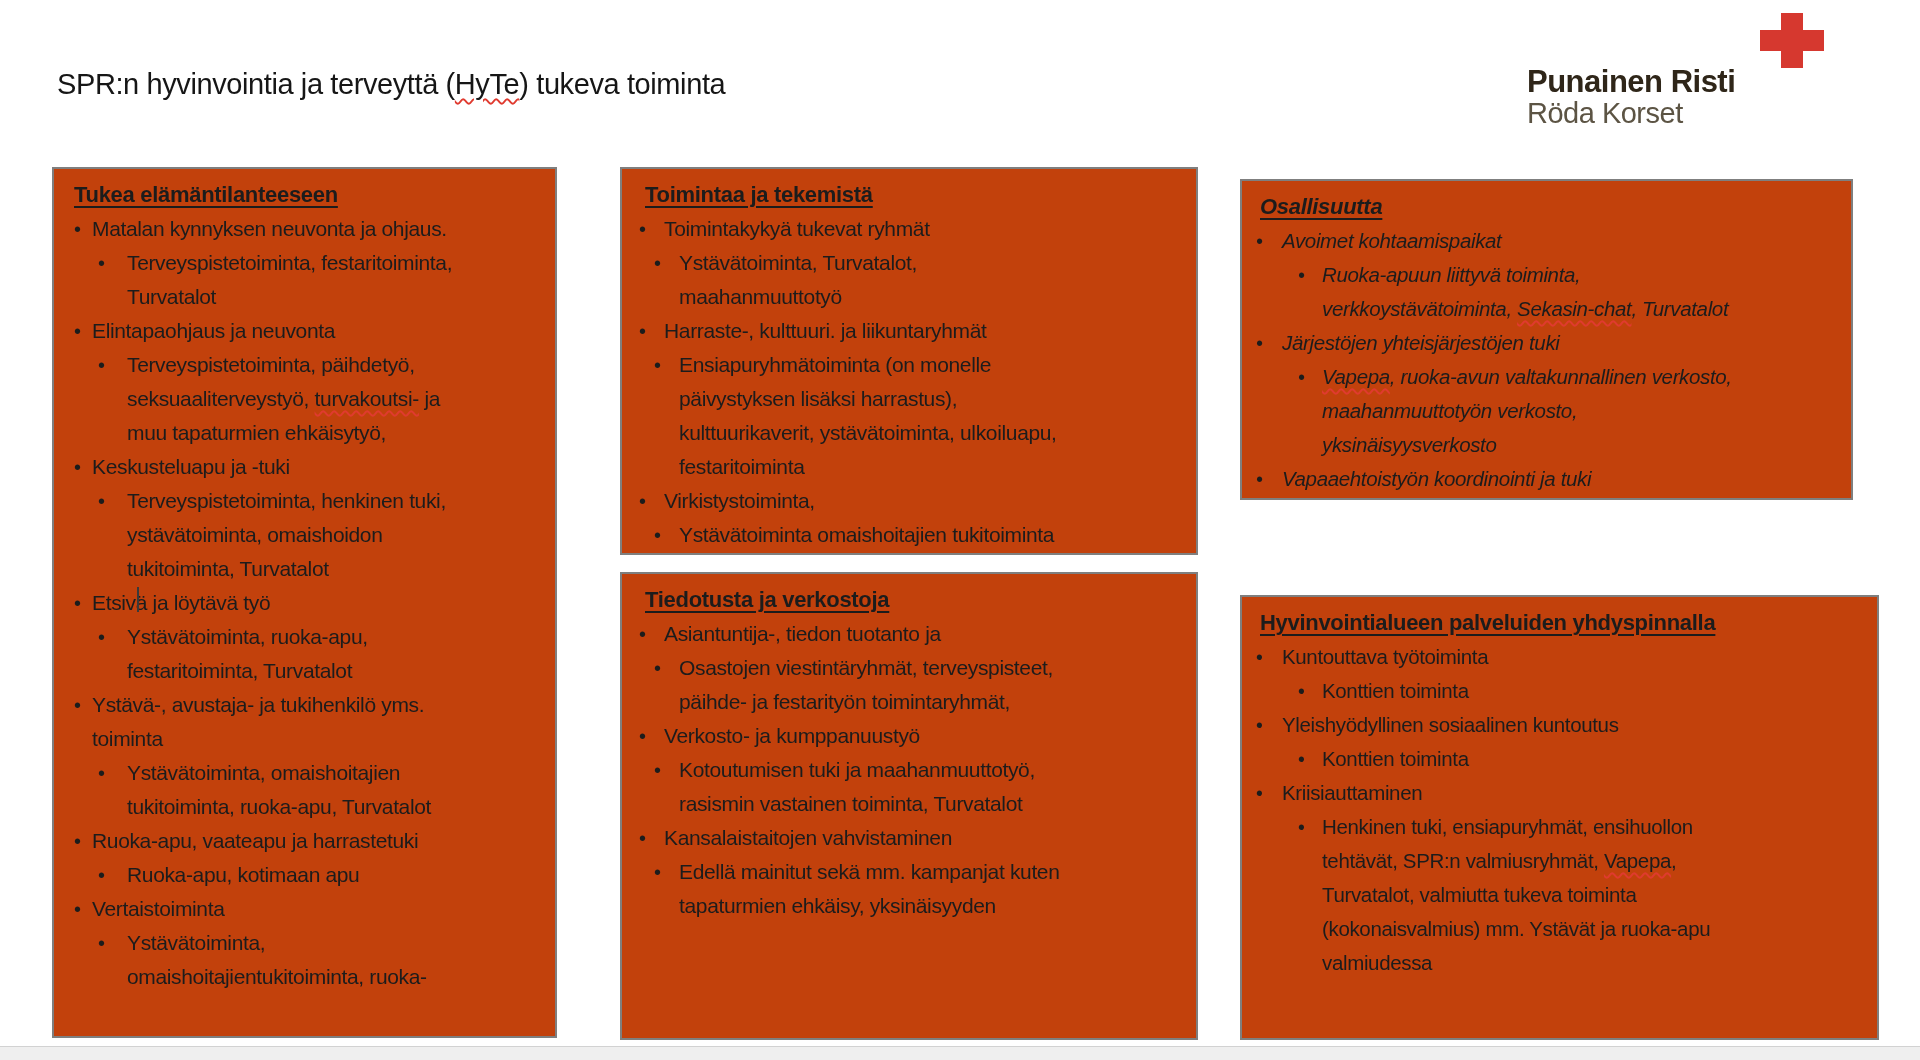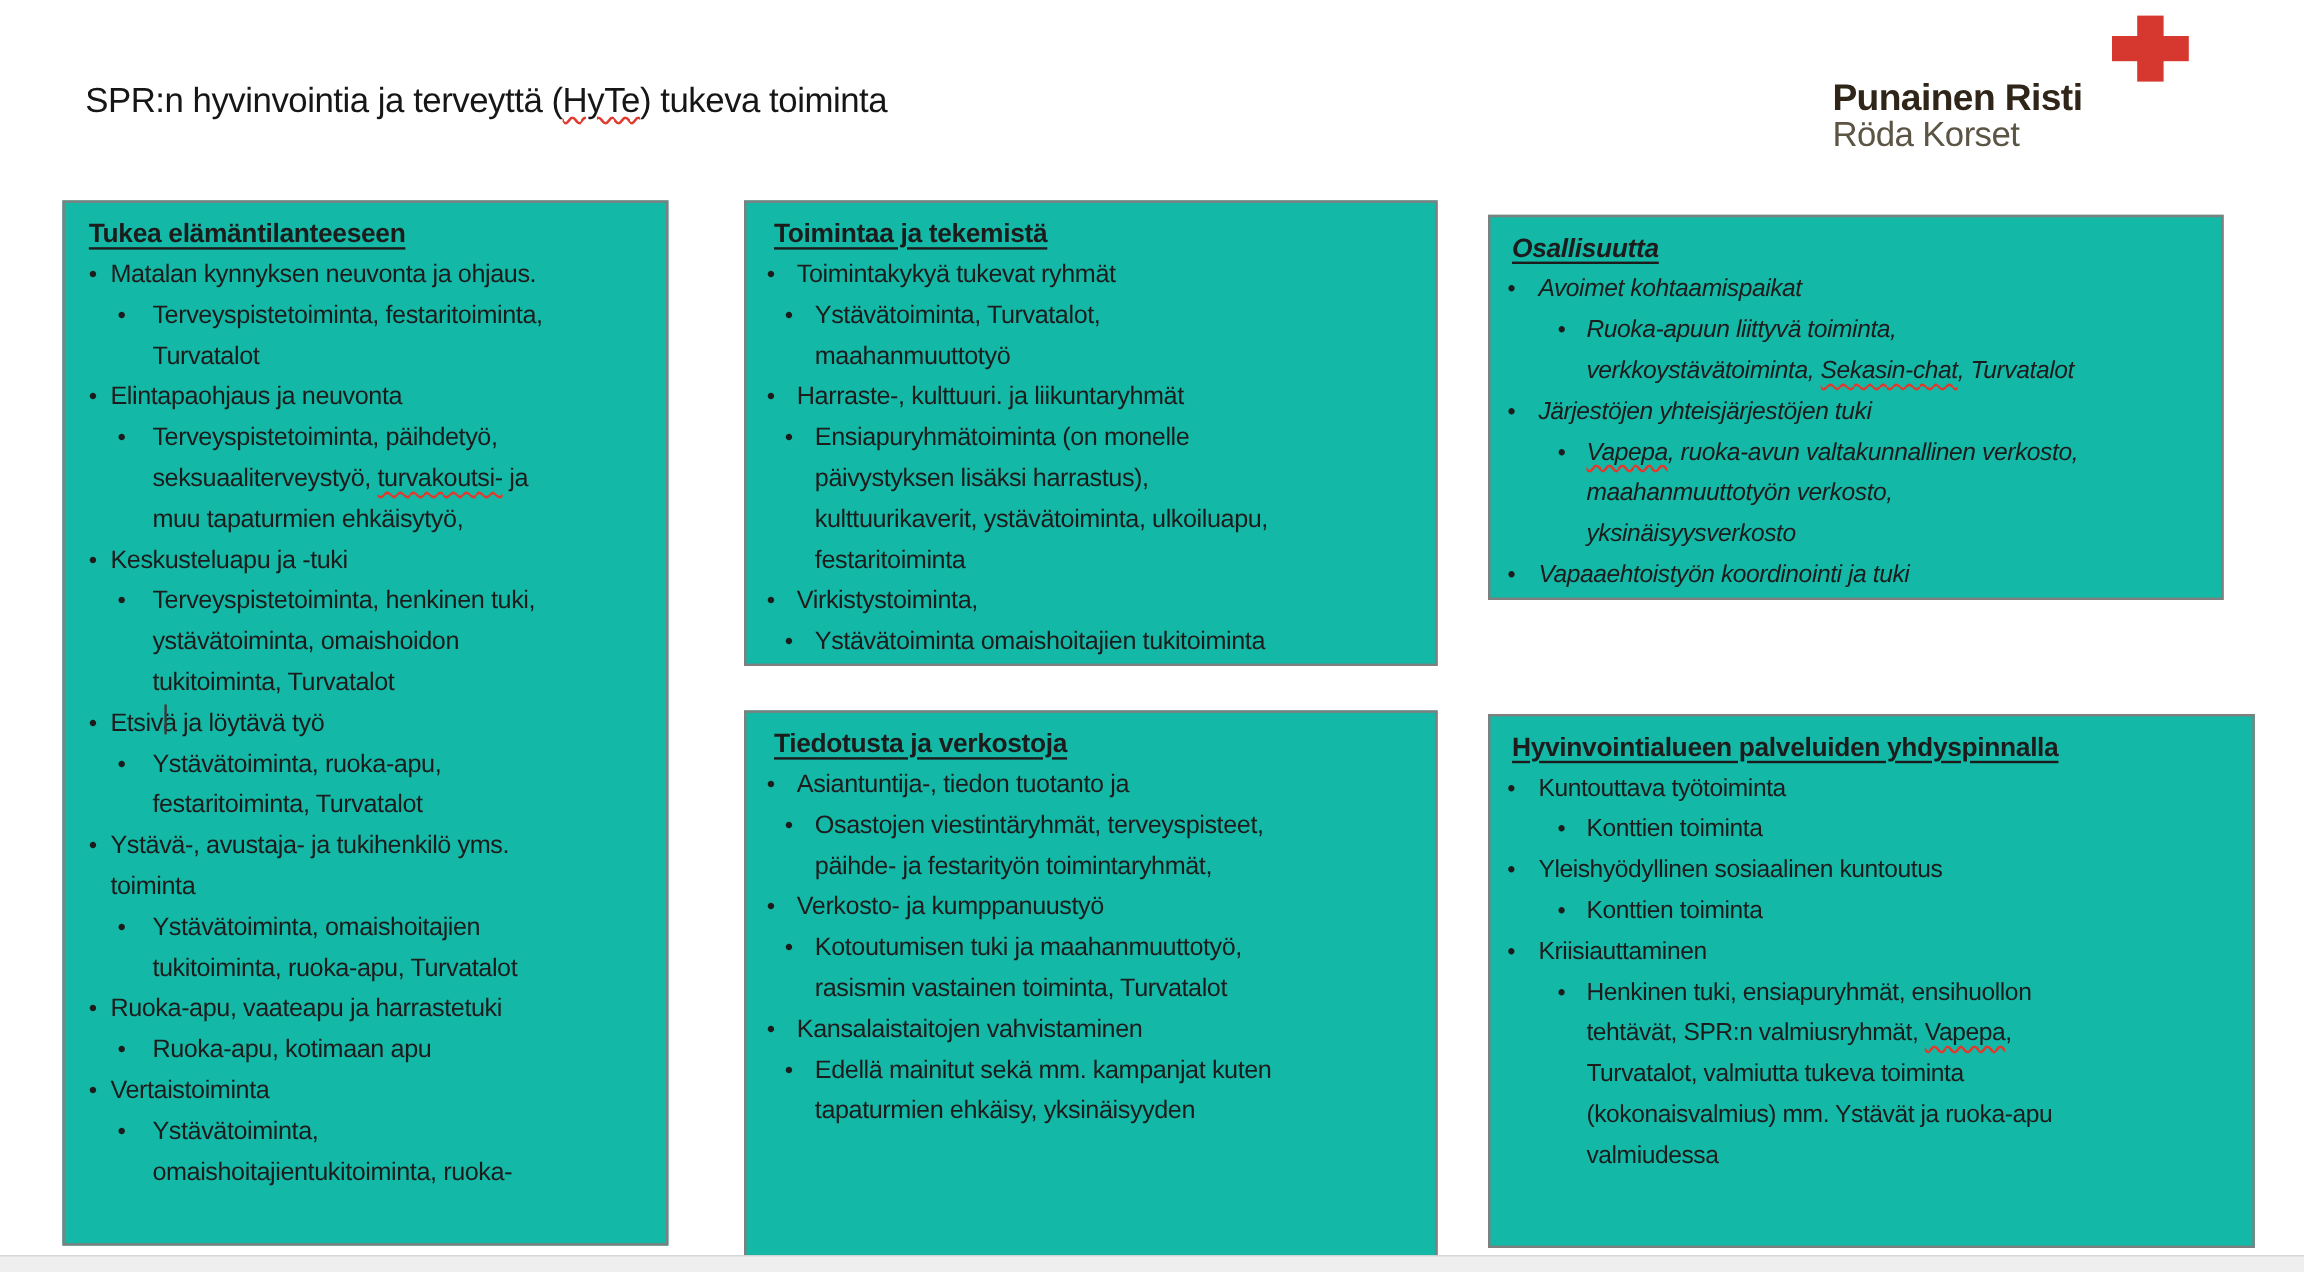--- a/index.html
+++ b/index.html
@@ -5,21 +5,21 @@
   html,body{margin:0;padding:0;background:#ffffff;}
   body{
     width:1920px;height:1060px;position:relative;overflow:hidden;
     font-family:"Liberation Sans", sans-serif;color:#1c1c1c;
   }
   .slide{position:absolute;inset:0;background:#ffffff;}
 
   
   .page-title{
     position:absolute;left:57px;top:68px;
-    font-size:29px;letter-spacing:-0.4px;color:#161616;white-space:nowrap;margin-left:14px;
+    font-size:29px;letter-spacing:-0.4px;color:#161616;white-space:nowrap;
   }
 
   
   .sq{
     text-decoration-line:underline;
     text-decoration-style:wavy;
     text-decoration-color:var(--squiggle,#e03a2f);
     text-decoration-thickness:1.5px;
     text-underline-offset:4px;
   }
@@ -32,26 +32,26 @@
     position:absolute;left:1527px;top:64px;font-size:31px;font-weight:bold;
     letter-spacing:-0.5px;color:var(--brand,#2f2619);white-space:nowrap;
   }
   .brand-sv{
     position:absolute;left:1527px;top:97px;font-size:29px;
     letter-spacing:-0.5px;color:var(--brandsub,#5c5444);white-space:nowrap;
   }
 
   
   .box{
-    position:absolute;background:#14b8a6;border:2px solid var(--border,#7f7f7f);
+    position:absolute;background:#c2410c;border:2px solid var(--border,#7f7f7f);
     box-sizing:border-box;overflow:hidden;
   }
   .b1{left:52px;top:167px;width:505px;height:871px;--tt:20px;--bl1:20px;--tl1:38px;--bl2:44px;--tl2:73px;font-size:21px;}
   .b2{left:620px;top:167px;width:578px;height:388px;--tt:23px;--bl1:17px;--tl1:42px;--bl2:32px;--tl2:57px;font-size:21px;}
-  .b3{left:620px;top:572px;width:578px;height:468px;--tt:23px;--bl1:17px;--tl1:42px;--bl2:32px;--tl2:57px;font-size:21px;margin-top:20px;}
+  .b3{left:620px;top:572px;width:578px;height:468px;--tt:23px;--bl1:17px;--tl1:42px;--bl2:32px;--tl2:57px;font-size:21px;}
   .b4{left:1240px;top:179px;width:613px;height:321px;--tt:18px;--bl1:14px;--tl1:40px;--bl2:56px;--tl2:80px;font-size:20.5px;font-style:italic;}
   .b5{left:1240px;top:595px;width:639px;height:445px;--tt:18px;--bl1:14px;--tl1:40px;--bl2:56px;--tl2:80px;font-size:20.5px;}
 
   .box-title{
     margin-top:9px;padding-left:var(--tt);
     font-weight:bold;font-size:22px;line-height:34px;letter-spacing:-0.3px;
     text-decoration:underline;text-underline-offset:4px;white-space:nowrap;
   }
   .line{position:relative;line-height:34px;letter-spacing:-0.35px;white-space:nowrap;}
   .lvl1{padding-left:var(--tl1);}

